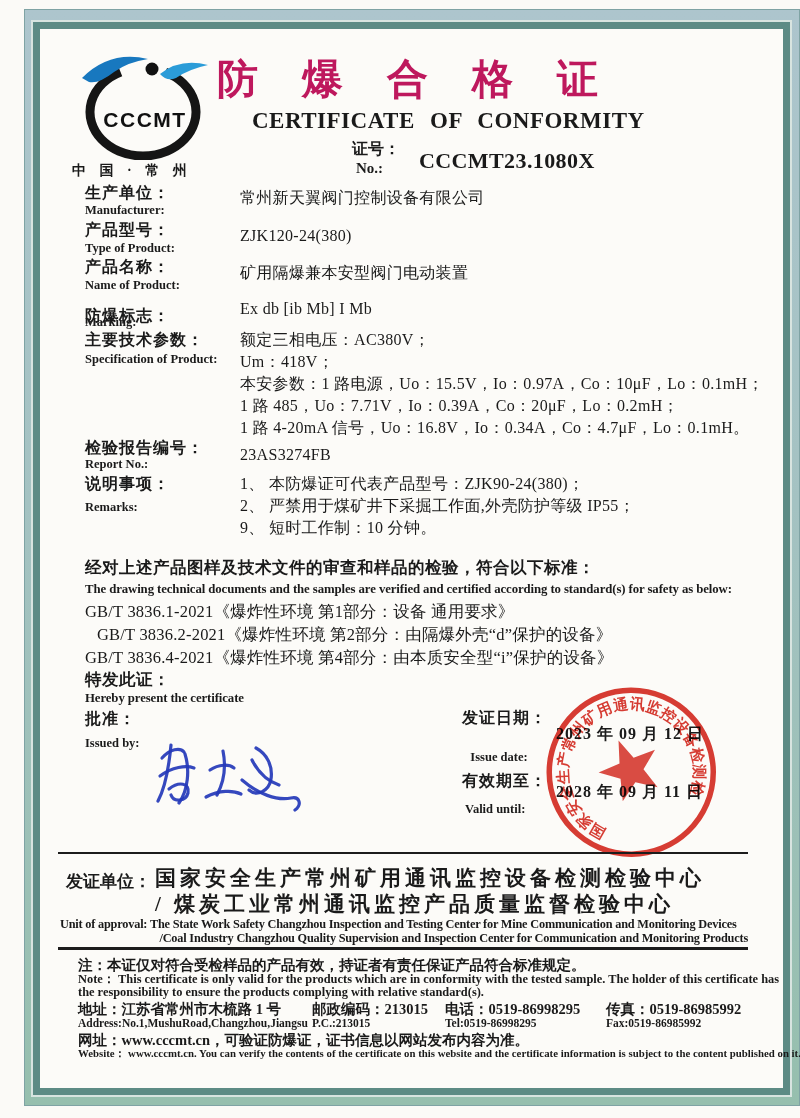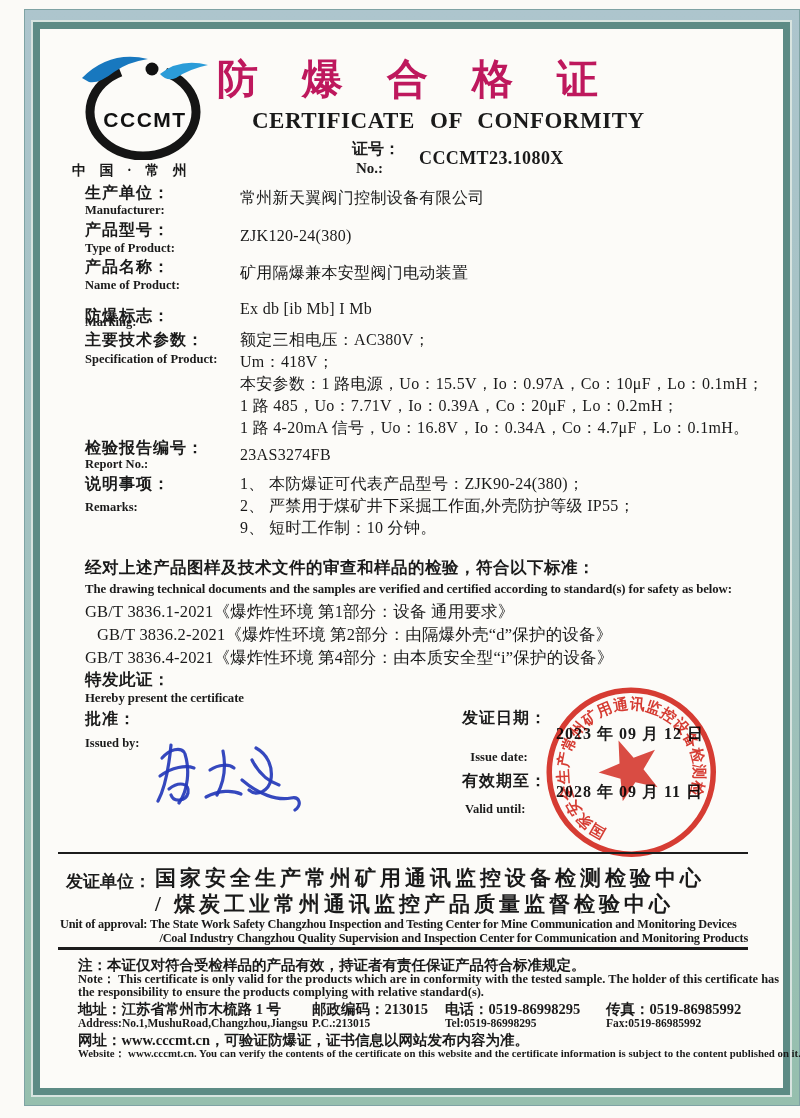--- a/index.html
+++ b/index.html
@@ -27,21 +27,21 @@
     position:absolute;left:9px;top:13px;right:10px;bottom:11px;
     border:7px solid var(--frame_dark);
     background:#fcfbf8;
     box-shadow:0 0 0 2px #d8e4e0;
   }
   .abs{position:absolute;white-space:nowrap;}
   .title-zh{font-size:41px;font-weight:600;letter-spacing:44px;color:#be185d;}
   .title-en{font-size:23px;font-weight:600;word-spacing:9px;letter-spacing:.5px;}
   .certno-zh{font-size:16px;font-weight:700;}
   .certno-en{font-size:15px;font-weight:700;}
-  .certno-val{font-size:18px;font-weight:600;letter-spacing:.4px;}
+  .certno-val{font-size:22px;font-weight:600;letter-spacing:.4px;}
   .lz{font-size:16px;font-weight:700;letter-spacing:1px;}
   .le{font-size:12.5px;font-weight:700;}
   .val{font-size:16px;font-weight:500;letter-spacing:.3px;}
   .std{font-size:16.5px;font-weight:500;letter-spacing:.2px;}
   .std-intro{font-size:16.5px;font-weight:700;letter-spacing:.5px;}
   .en-line{font-size:12.8px;font-weight:700;letter-spacing:-.1px;}
   .rule{position:absolute;left:58px;width:690px;background:#1c1c1c;}
   .unit-label{font-size:17px;font-weight:700;}
   .unit-zh{font-size:21px;font-weight:700;letter-spacing:4px;}
   .unit-en{font-size:12.3px;font-weight:700;letter-spacing:-.2px;}

